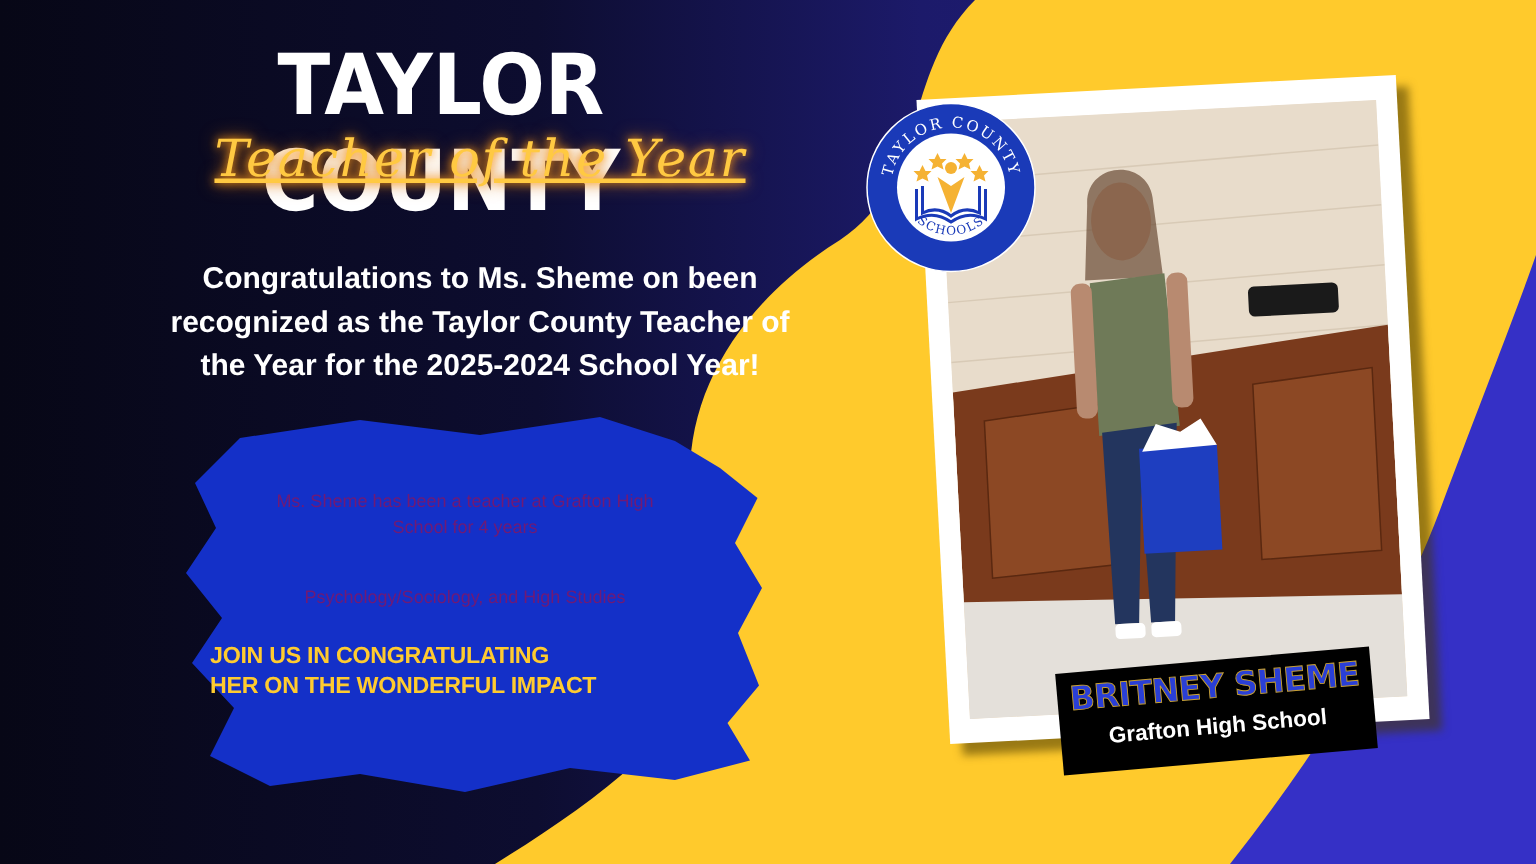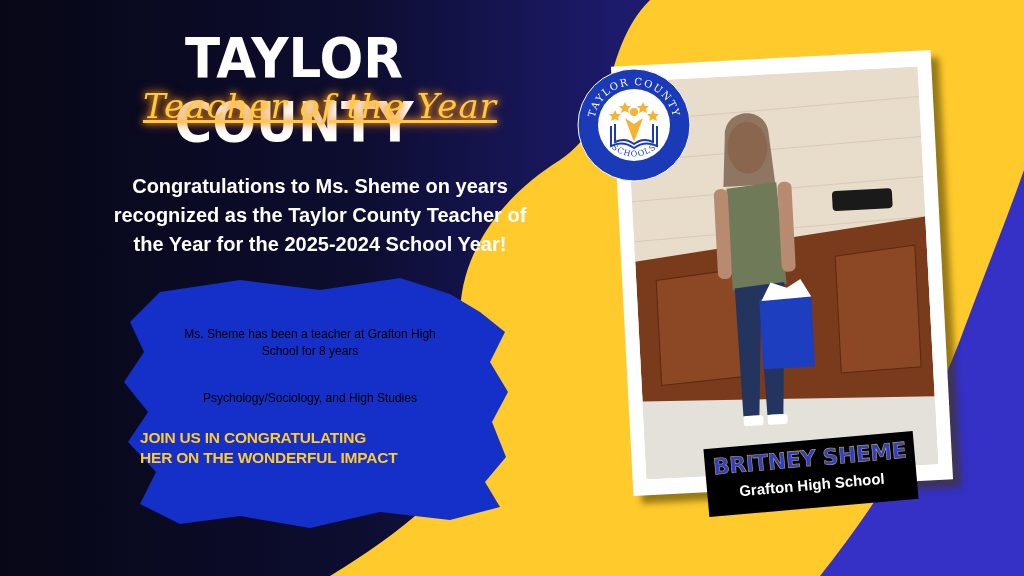--- a/index.html
+++ b/index.html
@@ -3,21 +3,21 @@
 <meta charset="utf-8">
 <style>
   html,body{margin:0;padding:0;}
   body{width:1024px;height:576px;overflow:hidden;position:relative;font-family:"Liberation Sans",sans-serif;}
   .bg{position:absolute;inset:0;background:linear-gradient(90deg,#070716 0%,#0d0d30 35%,#1c1a6a 60%,#22208a 100%);}
   svg.shapes{position:absolute;left:0;top:0;}
   .title{position:absolute;left:64px;top:26px;width:500px;text-align:center;color:#fff;font-weight:900;font-size:56px;letter-spacing:0px;line-height:64px;font-family:"DejaVu Sans",sans-serif;transform:scaleX(0.92);transform-origin:left center;}
   .subtitle{position:absolute;left:100px;top:84px;width:440px;text-align:center;color:#ffc942;font-family:"DejaVu Serif",serif;font-style:italic;font-size:34px;line-height:44px;text-shadow:0 0 6px #ff9d1a,0 0 12px #d0700f;letter-spacing:1px;text-decoration:underline;}
   .congrats{position:absolute;left:40px;top:172px;width:560px;text-align:center;color:#fff;font-weight:700;font-size:20px;line-height:29px;font-family:"Liberation Sans",sans-serif;}
   .blob{position:absolute;left:120px;top:272px;width:390px;height:260px;}
-  .info{position:absolute;left:150px;top:326px;width:320px;text-align:center;color:#000000;font-size:12px;line-height:17px;}
+  .info{position:absolute;left:150px;top:326px;width:320px;text-align:center;color:#701a75;font-size:12px;line-height:17px;}
   .info p{margin:0 0 13px 0;}
   .cta{position:absolute;left:140px;top:428px;width:340px;text-align:left;color:#ffcb2f;font-weight:900;font-size:15.5px;line-height:20px;font-family:"Liberation Sans",sans-serif;letter-spacing:-0.2px;}
   .photo-frame{position:absolute;left:622px;top:58px;width:320px;height:430px;background:#fff;transform:rotate(-3deg);box-shadow:8px 8px 6px rgba(70,55,0,0.55);}
   .photo{position:absolute;left:14px;top:16px;width:292px;height:398px;overflow:hidden;background:#e9ddcc;}
   .logo{position:absolute;left:577px;top:68px;width:114px;height:114px;}
   .nameplate{position:absolute;left:706px;top:440px;width:210px;height:68px;background:#000;transform:rotate(-5deg);}
   .name{position:absolute;left:0;top:6px;width:210px;text-align:center;color:#2a3fd6;font-weight:900;font-size:22px;font-family:"DejaVu Sans",sans-serif;letter-spacing:-0.5px;-webkit-text-stroke:0.6px #c9a130;}
   .school{position:absolute;left:0;top:36px;width:210px;text-align:center;color:#fff;font-weight:700;font-size:15px;font-family:"Liberation Sans",sans-serif;}
 </style>
 </head>
@@ -29,33 +29,33 @@
 
   <path d="M650 0 L1024 0 L1024 576 L330 576 C420 520 500 460 470 370 C440 290 480 210 560 160 C620 120 600 50 650 0 Z" fill="#ffca2c"></path>
 
   <path d="M1024 170 L1024 576 L820 576 C880 500 930 420 960 340 C990 260 1010 210 1024 170 Z" fill="#3530c6"></path>
 </svg>
 
 <div class="title">TAYLOR COUNTY</div>
 <div class="subtitle">Teacher of the Year</div>
 
 <div class="congrats">
-  <div>Congratulations to Ms. Sheme on years</div>
+  <div>Congratulations to Ms. Sheme on been</div>
   <div>recognized as the Taylor County Teacher of</div>
   <div>the Year for the 2025-2024 School Year!</div>
 </div>
 
 <svg class="blob" viewBox="0 0 390 260">
   <path d="M40 20 L120 8 L200 18 L280 6 L330 22 L360 40 L385 60 L370 90 L388 120 L372 150 L386 185 L365 210 L380 235 L330 248 L260 240 L190 256 L120 244 L60 252 L20 232 L36 200 L8 170 L28 140 L4 110 L24 80 L10 50 Z" fill="#1430c8"></path>
 </svg>
 
 <div class="info">
   <p>
     <span>Ms. Sheme has been a teacher at Grafton High</span><br>
-    <span>School for 8 years</span>
+    <span>School for 4 years</span>
   </p>
   <p>
     <br>
     <span>Psychology/Sociology, and High Studies</span>
   </p>
 </div>
 
 <div class="cta">
   <div>JOIN US IN CONGRATULATING</div>
   <div>HER ON THE WONDERFUL IMPACT</div>

